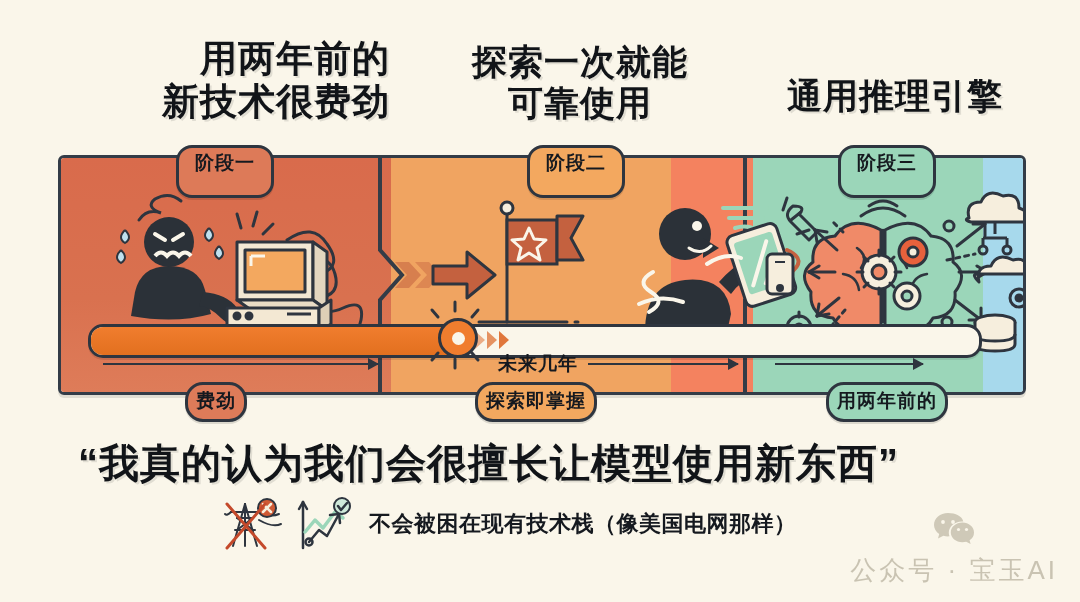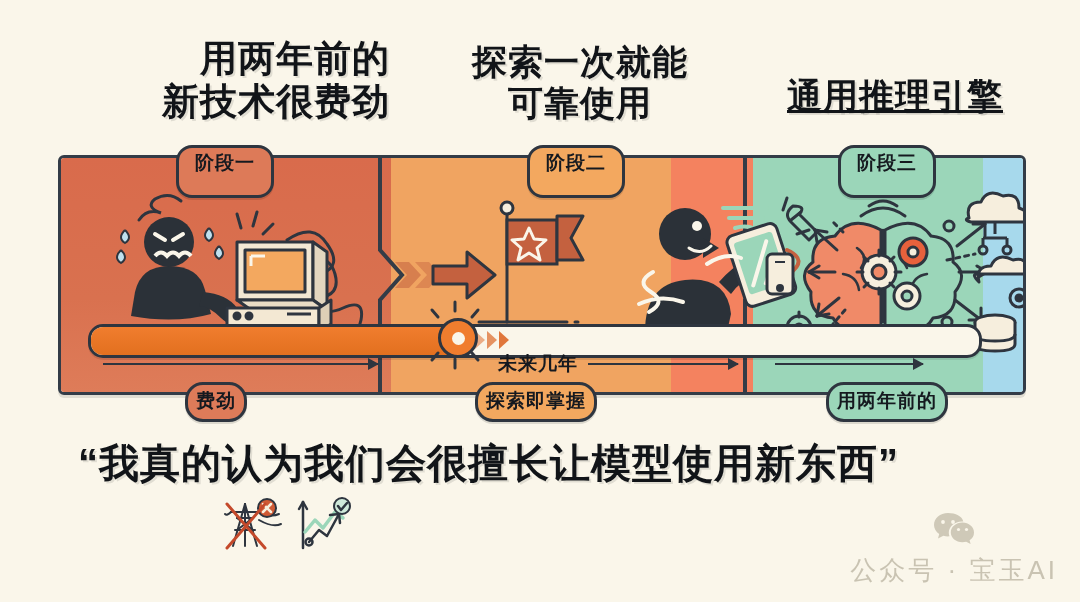--- a/index.html
+++ b/index.html
@@ -13,21 +13,21 @@
 
   
   .heading{
     position:absolute;text-align:center;color:#111418;
     font-weight:bold;line-height:1.16;letter-spacing:1px;
     text-shadow:2px 2px 0 rgba(0,0,0,.10);
     white-space:pre-line;
   }
   #h1{left:60px;top:38px;width:330px;font-size:37px;text-align:right;}
   #h2{left:420px;top:42px;width:320px;font-size:35px;}
-  #h3{left:745px;top:76px;width:300px;font-size:35px;text-decoration:underline;}
+  #h3{left:745px;top:76px;width:300px;font-size:35px;}
 
   
   .band{
     position:absolute;left:58px;top:155px;width:962px;height:234px;
     border:3px solid #333C47;border-radius:6px;overflow:hidden;
     box-shadow:0 3px 0 rgba(0,0,0,.10);
   }
   
   .seg{position:absolute;top:0;height:100%;}
 
@@ -438,20 +438,21 @@
       <g stroke="#2E353F" stroke-width="2.5" fill="none" stroke-linecap="round" stroke-linejoin="round">
         <path d="M12 44 L22 32 L30 38 L42 16"></path>
         <path d="M42 16 l-9 1"></path>
           <path d="M42 16 l1 9"></path>
         <circle cx="12" cy="44" r="3.5"></circle>
       </g>
       <circle cx="45" cy="8" r="8" fill="#CFE9DA" stroke="#2E353F" stroke-width="2"></circle>
       <path d="M41 8 l3 4 l6 -7" fill="none" stroke="#2E353F" stroke-width="2.5" stroke-linecap="round" stroke-linejoin="round"></path>
     </svg>
 
+    <div class="caption-text">不会被困在现有技术栈（像美国电网那样）</div>
   </div>
 
   <div class="watermark">
     <svg class="wm-icon" width="40" height="32" viewBox="0 0 40 32">
       <g fill="#CFC9B8">
         <path d="M14 2 C6 2 0 7.4 0 14 c0 3.6 2 6.8 5.2 9 L4 27.6 l5.4 -2.8 c1.5 .4 3 .6 4.6 .6 c.5 0 1 0 1.5 -.06 C15 24.2 14.8 23 14.8 21.8 C14.8 15.4 20.6 10.4 27.8 10.4 c.5 0 1 .03 1.5 .08 C28 5 21.6 2 14 2 z"></path>
         <path d="M40 21.4 c0 -5.4 -5.2 -9.8 -11.6 -9.8 S16.8 16 16.8 21.4 s5.2 9.8 11.6 9.8 c1.3 0 2.6 -.2 3.8 -.5 l4.4 2.3 l-1 -3.8 c2.8 -1.8 4.4 -4.4 4.4 -7.8 z"></path>
       </g>
       <g fill="#FAF6EA">
         <circle cx="9" cy="11" r="1.9"></circle>

